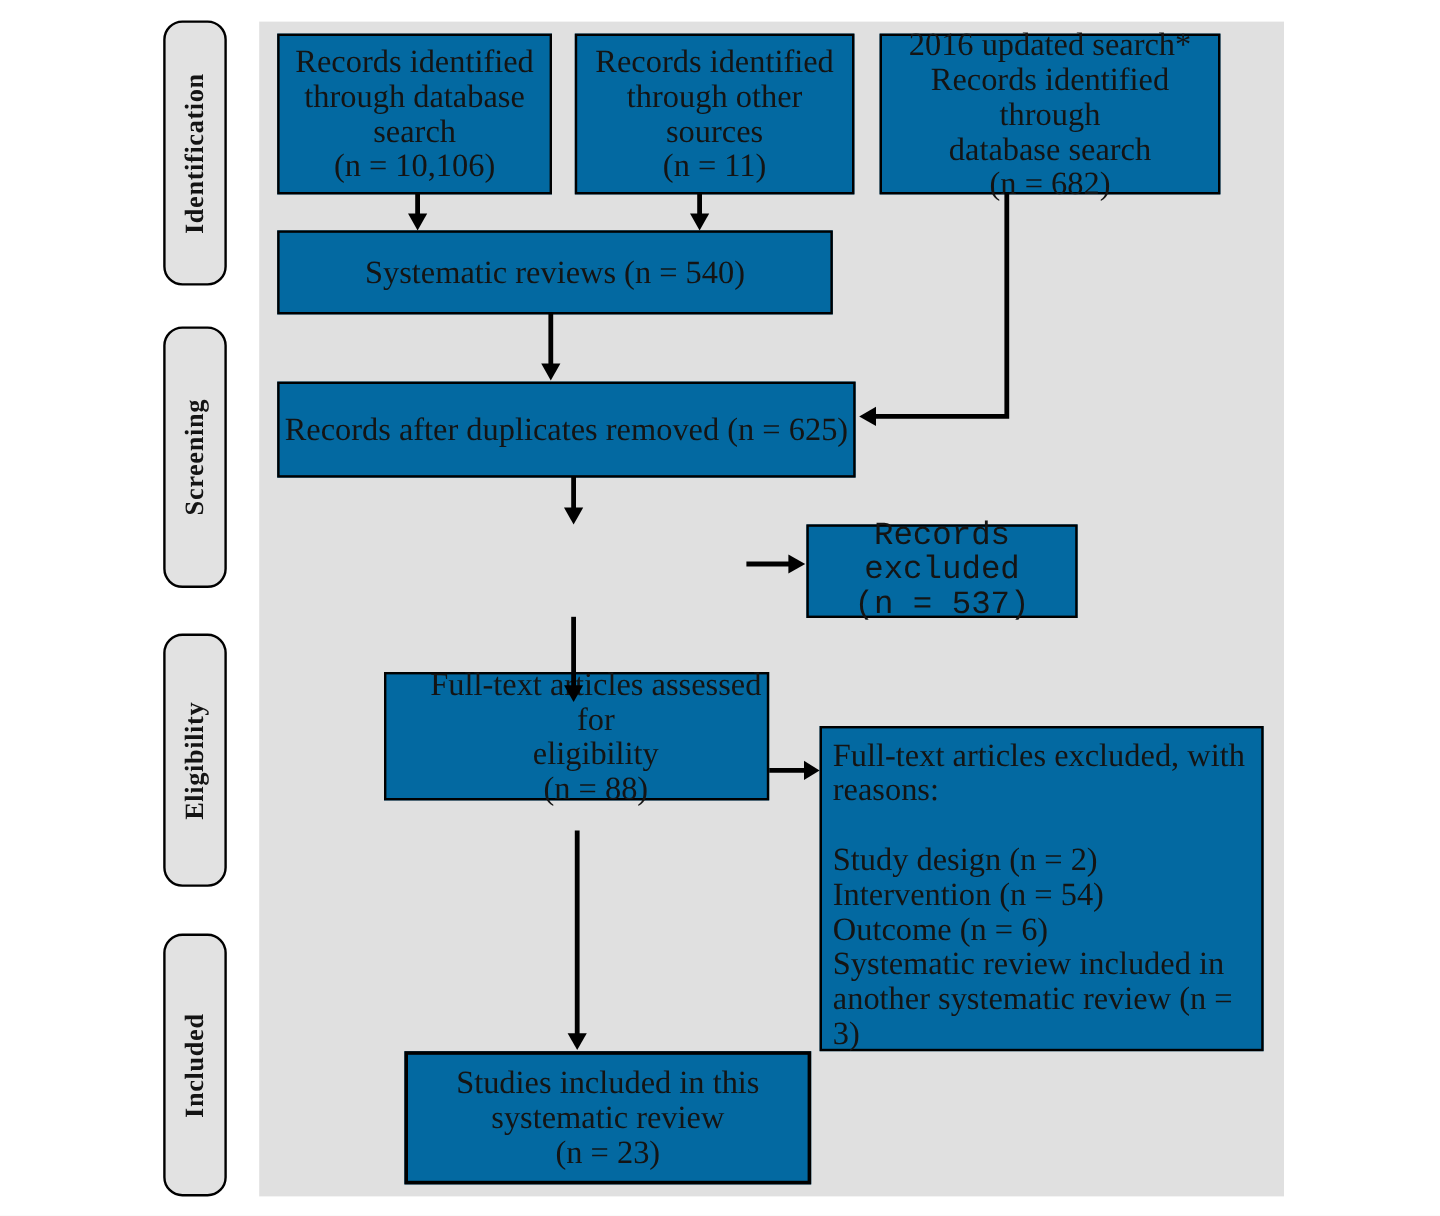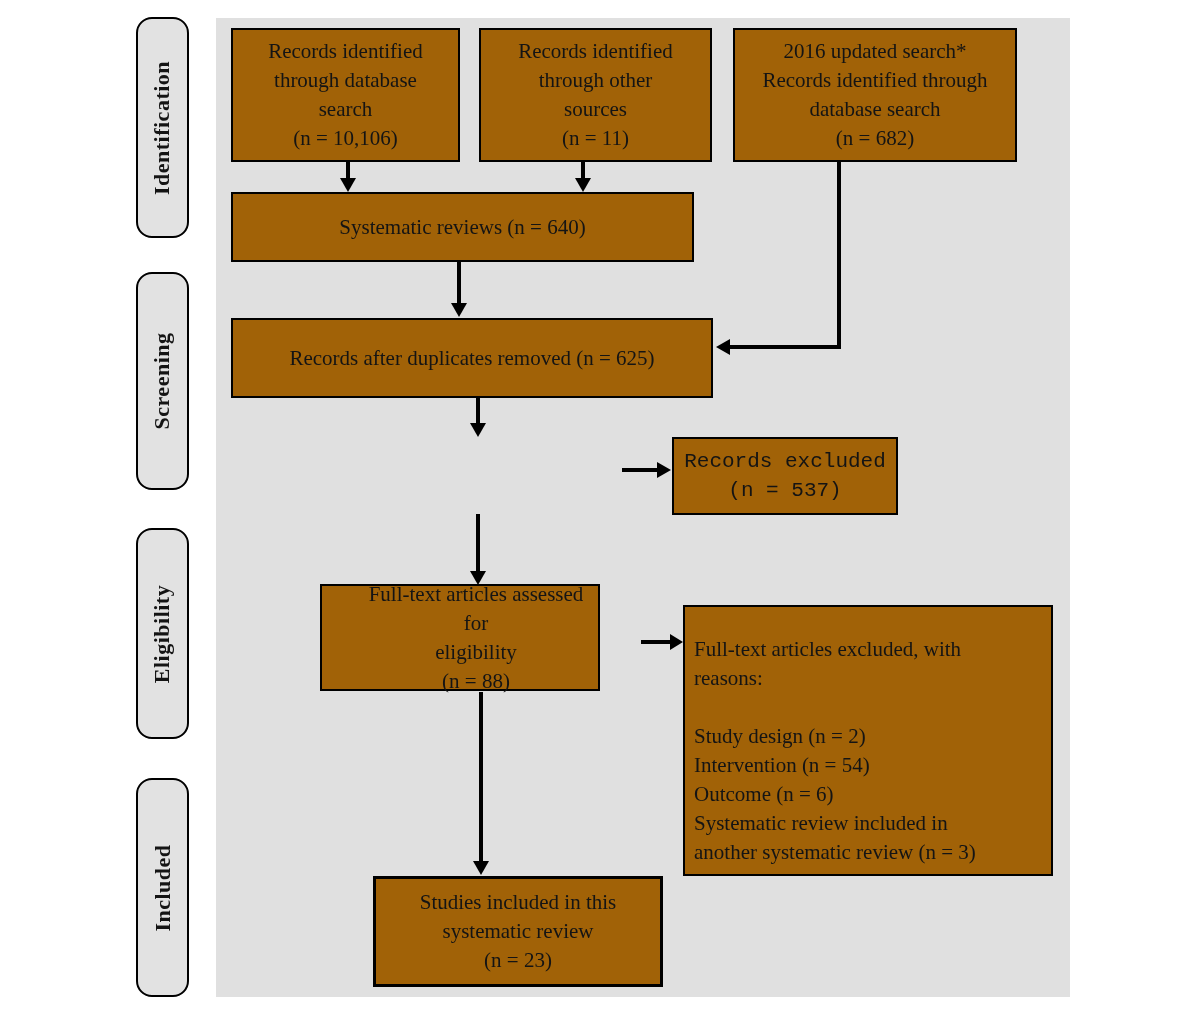--- a/index.html
+++ b/index.html
@@ -37,47 +37,47 @@
     font-size: 22px;
     letter-spacing: 0.5px;
   }
   #stage-identification { top: 17px;  height: 221px; }
   #stage-screening      { top: 272px; height: 218px; }
   #stage-eligibility    { top: 528px; height: 211px; }
   #stage-included       { top: 778px; height: 219px; }
 
   .box {
     position: absolute;
-    background: #a16207;
+    background: #0369a1;
     border: 2.5px solid #000;
     box-sizing: border-box;
     display: flex;
     align-items: center;
     justify-content: center;
     text-align: center;
-    font-size: 21px;
+    font-size: 27px;
     line-height: 29px;
     white-space: pre-line;
   }
   #box-records-db        { left: 231px; top: 28px;  width: 229px; height: 134px; }
   #box-records-other     { left: 479px; top: 28px;  width: 233px; height: 134px; }
   #box-updated-search    { left: 733px; top: 28px;  width: 284px; height: 134px; }
   #box-systematic        { left: 231px; top: 192px; width: 463px; height: 70px; }
   #box-duplicates        { left: 231px; top: 318px; width: 482px; height: 80px; text-align: right; }
   #box-screened          { left: 337px; top: 437px; width: 285px; height: 78px; }
   #box-excluded          { left: 672px; top: 437px; width: 226px; height: 78px; font-family: Liberation Mono, monospace; }
-  #box-fulltext          { left: 320px; top: 584px; width: 280px; height: 107px; padding-left: 32px; }
+  #box-fulltext          { left: 320px; top: 560px; width: 321px; height: 107px; padding-left: 32px; }
   #box-fulltext-excluded {
     left: 683px; top: 605px; width: 370px; height: 271px;
-    align-items: flex-start;
+    align-items: center;
     justify-content: flex-start;
     text-align: left;
-    padding: 28px 6px 6px 9px;
+    padding: 15px 6px 6px 9px;
   }
-  #box-studies-included  { left: 337px; top: 876px; width: 290px; height: 111px; border-width: 3px; margin-left: 36px; }
+  #box-studies-included  { left: 337px; top: 876px; width: 339px; height: 111px; border-width: 3px; }
 
   .arrows {
     position: absolute;
     left: 0; top: 0;
     width: 1200px; height: 1013px;
     pointer-events: none;
   }
   .arrows polyline, .arrows line { stroke: #000; stroke-width: 4; fill: none; }
   .arrows polygon { fill: #000; stroke: none; }
 </style>
@@ -113,21 +113,21 @@
 sources
 (n = 11)</span>
   </div>
   <div class="box" id="box-updated-search">
     <span>2016 updated search*
 Records identified through
 database search
 (n = 682)</span>
   </div>
   <div class="box" id="box-systematic">
-    <span>Systematic reviews (n = 640)</span>
+    <span>Systematic reviews (n = 540)</span>
   </div>
   <div class="box" id="box-duplicates">
     <span>Records after duplicates removed (n = 625)</span>
   </div>
   <div class="box" id="box-excluded">
     <span>Records excluded
 (n = 537)</span>
   </div>
   <div class="box" id="box-fulltext">
     <span>Full-text articles assessed for

